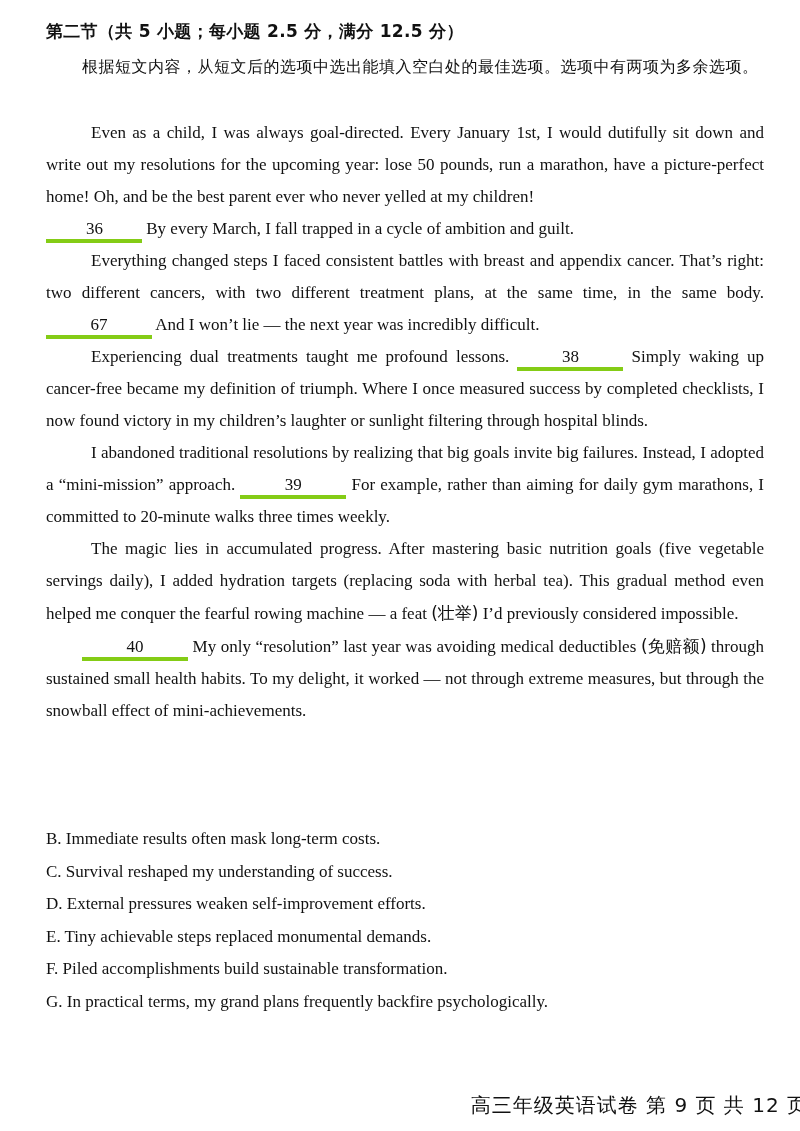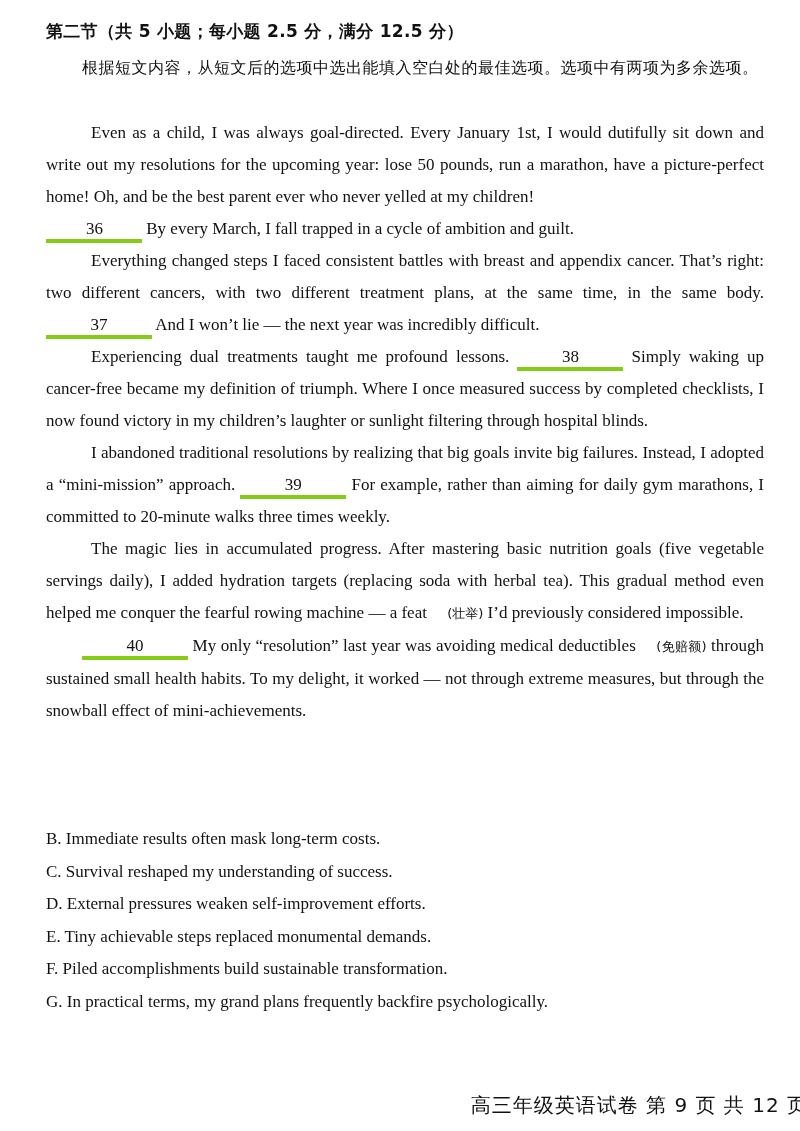--- a/index.html
+++ b/index.html
@@ -10,21 +10,21 @@
     }
     .page { position: absolute; left: 8px; top: 0; width: 800px; height: 1131px; }
     .section-title {
       position: absolute; left: 38px; top: 20px;
       font-size: 17px; font-weight: bold; letter-spacing: 0.3px;
       font-family: "DejaVu Sans", sans-serif;
     }
     .instruction {
       position: absolute; left: 38px; top: 52px; width: 718px;
       font-size: 16px; line-height: 32px; text-indent: 36px;
-      font-family: Liberation Sans, sans-serif; letter-spacing: 0.5px;
+      font-family: Liberation Mono, monospace; letter-spacing: 0.5px;
     }
     .passage {
       position: absolute; left: 38px; top: 117px; width: 718px;
     }
     .para {
       font-size: 17px; line-height: 32px; text-align: justify;
       text-indent: 45px; margin: 0;
     }
     .para.no-indent { text-indent: 0; }
     .para.p40 { text-indent: 36px; }
@@ -36,37 +36,37 @@
     .blank.w { width: 106px; }
     .options {
       position: absolute; left: 38px; top: 823px; width: 718px;
     }
     .option { font-size: 17px; line-height: 32.5px; }
     .footer {
       position: absolute; left: 0; width: 800px; top: 1092px;
       text-align: right; font-size: 20px; letter-spacing: 1px;
       font-family: "DejaVu Sans", sans-serif;
     }
-    .zh { font-family: "DejaVu Sans", sans-serif; font-size: 13px; margin-left: 16px; }
+    .zh { font-family: "DejaVu Sans", sans-serif; font-size: 17px; }
   </style>
 </head>
 <body>
 
 <div class="page">
 
   <div class="section-title">第二节（共 5 小题；每小题 2.5 分，满分 12.5 分）</div>
   <div class="instruction">根据短文内容，从短文后的选项中选出能填入空白处的最佳选项。选项中有两项为多余选项。</div>
 
   <div class="passage">
     <p class="para">
       <span>Even as a child, I was always goal-directed. Every January 1st, I would dutifully sit down and write out my resolutions for the upcoming year: lose 50 pounds, run a marathon, have a picture-perfect home! Oh, and be the best parent ever who never yelled at my children!</span>
     </p>
     <p class="para no-indent"><span class="blank w36">36</span><span> By every March, I fall trapped in a cycle of ambition and guilt.</span></p>
 
-    <p class="para"><span>Everything changed steps I faced consistent battles with breast and appendix cancer. That’s right: two different cancers, with two different treatment plans, at the same time, in the same body. </span><span class="blank w">37</span><span> And I won’t lie — the next year was incredibly difficult.</span></p>
+    <p class="para"><span>Everything changed steps I faced consistent battles with breast and appendix cancer. That’s right: two different cancers, with two different treatment plans, at the same time, in the same body. </span><span class="blank w">67</span><span> And I won’t lie — the next year was incredibly difficult.</span></p>
 
     <p class="para"><span>Experiencing dual treatments taught me profound lessons. </span><span class="blank w">38</span><span> Simply waking up cancer-free became my definition of triumph. Where I once measured success by completed checklists, I now found victory in my children’s laughter or sunlight filtering through hospital blinds.</span></p>
 
     <p class="para"><span>I abandoned traditional resolutions by realizing that big goals invite big failures. Instead, I adopted a “mini-mission” approach. </span><span class="blank w">39</span><span> For example, rather than aiming for daily gym marathons, I committed to 20-minute walks three times weekly.</span></p>
 
     <p class="para"><span>The magic lies in accumulated progress. After mastering basic nutrition goals (five vegetable servings daily), I added hydration targets (replacing soda with herbal tea). This gradual method even helped me conquer the fearful rowing machine — a feat </span><span class="zh">(壮举)</span><span> I’d previously considered impossible.</span></p>
 
     <p class="para p40"><span class="blank w">40</span><span> My only “resolution” last year was avoiding medical deductibles </span><span class="zh">(免赔额)</span><span> through sustained small health habits. To my delight, it worked — not through extreme measures, but through the snowball effect of mini-achievements.</span></p>
   </div>
 

